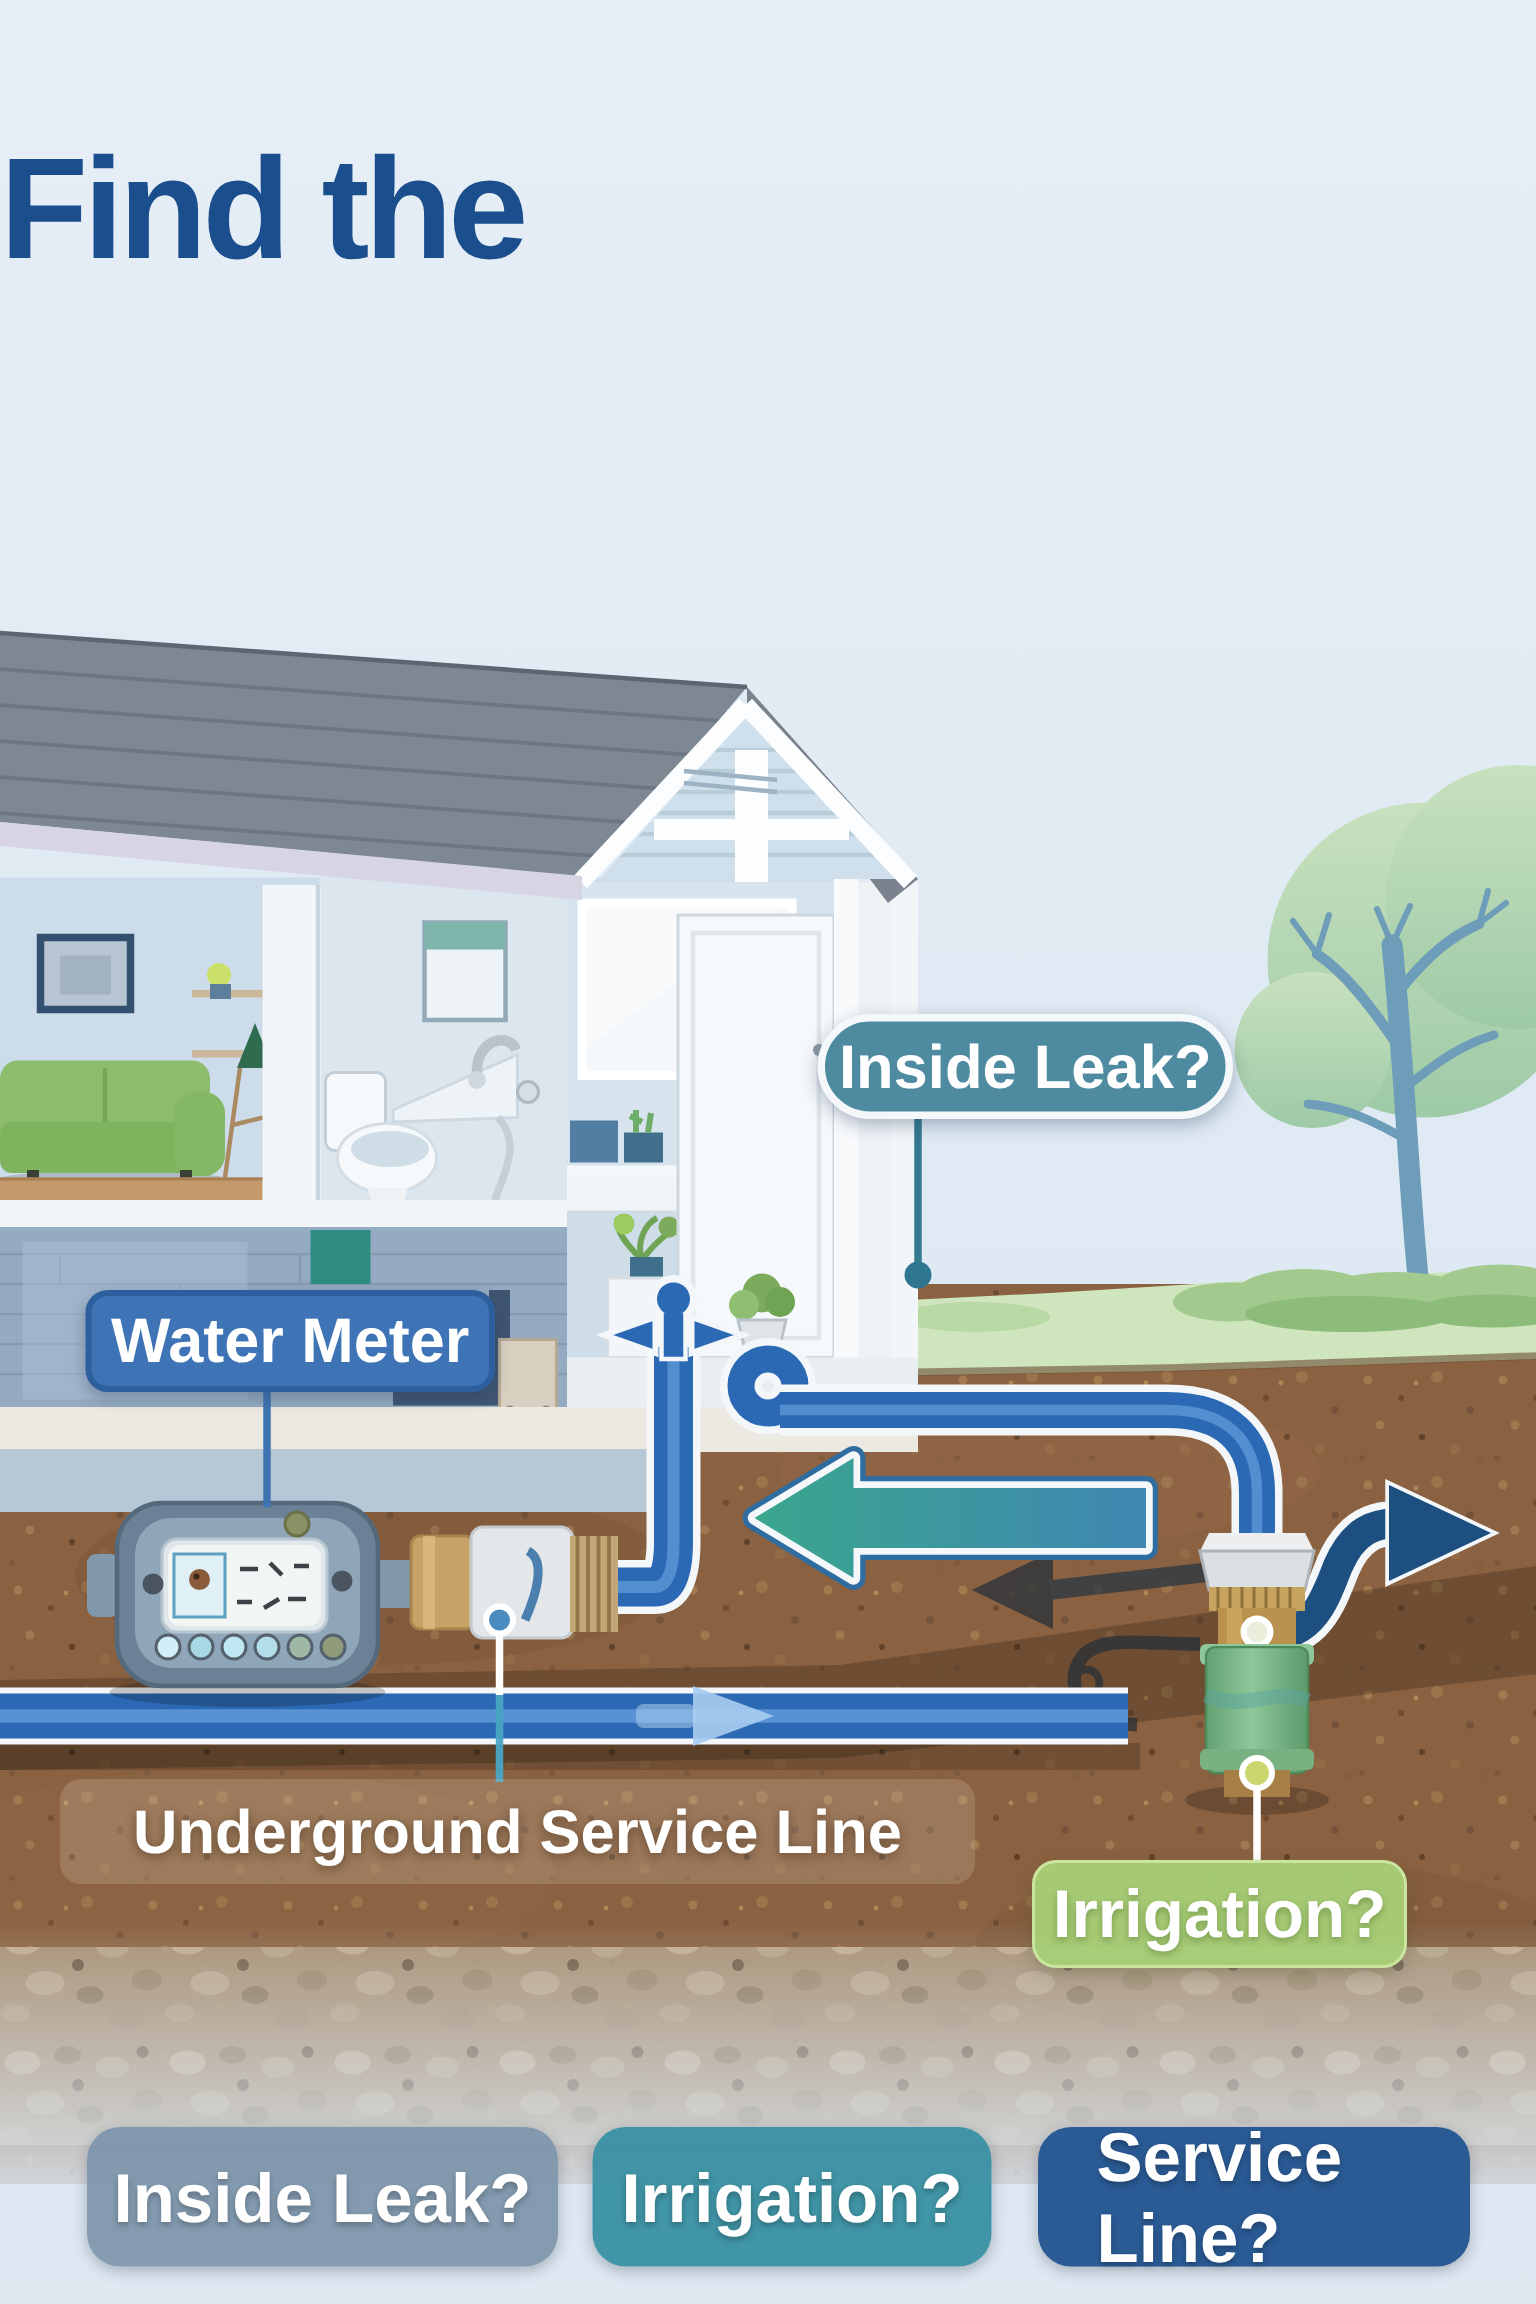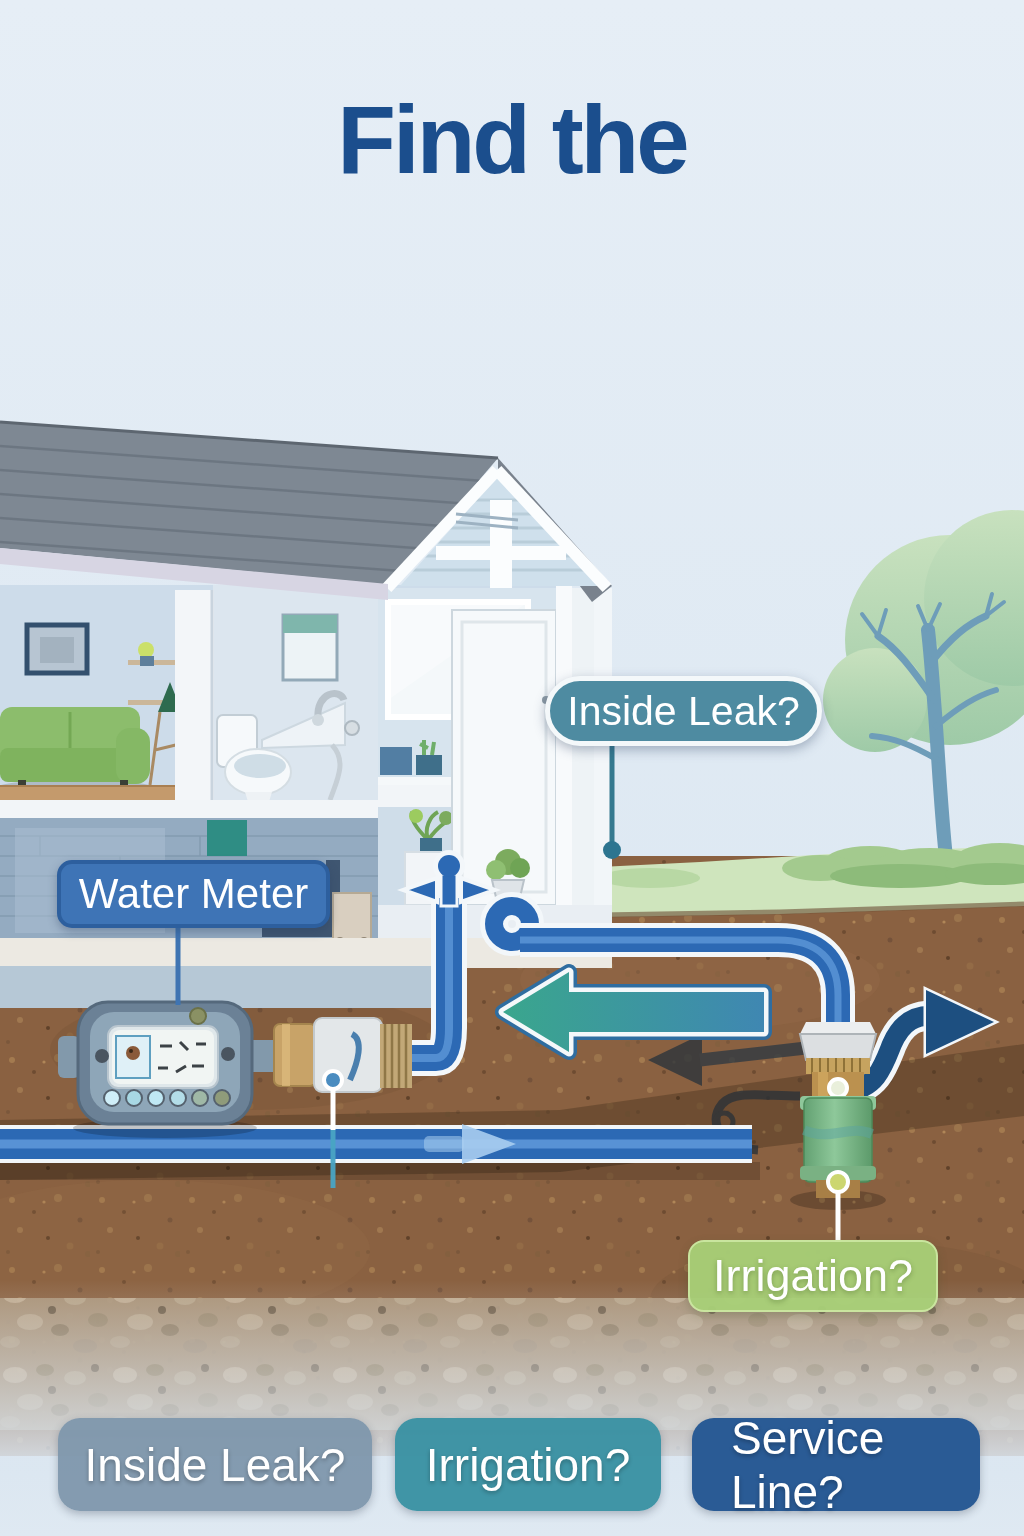--- a/index.html
+++ b/index.html
@@ -1,23 +1,23 @@
 <!DOCTYPE html>
 <html><head>
 <meta charset="utf-8">
 <style>
   html,body{margin:0;padding:0;background:#dfe9f2;}
   #canvas{position:relative;width:1024px;height:1536px;overflow:hidden;
           font-family:"Liberation Sans",sans-serif;background:#e2ebf4;}
   #scene{position:absolute;left:0;top:0;width:1024px;height:1536px;}
   .overlay{position:absolute;z-index:5;}
-  #title{left:0;top:84px;width:1024px;text-align:center;color:#1b4e8d;
+  #title{left:0;top:84px;width:1024px;color:#1b4e8d;
          font-weight:bold;font-size:96px;line-height:1.16;letter-spacing:-3px;}
   .pill{display:flex;align-items:center;justify-content:center;color:#fff;
-        font-weight:normal;box-sizing:border-box;}
+        font-weight:bold;box-sizing:border-box;}
   #wm-label{left:57px;top:860px;width:273px;height:68px;background:#3e74b6;
         border:4px solid #2d5f9e;border-radius:15px;font-size:42px;
         box-shadow:0 4px 10px rgba(40,60,95,.35);}
   #il-label{left:545px;top:676px;width:277px;height:70px;background:#4e8ba1;
         border:5px solid #f4f8fa;border-radius:36px;font-size:41px;
         box-shadow:0 4px 12px rgba(40,60,95,.35);}
   #ug-label{left:40px;top:1186px;width:610px;height:70px;border-radius:14px;
         background:rgba(238,228,212,0.18);font-size:41px;color:#fff;
         text-shadow:0 2px 7px rgba(60,40,20,.55);}
   #ir-label{left:688px;top:1240px;width:250px;height:72px;
@@ -417,20 +417,23 @@
 </div>
 
 <div id="il-label" class="overlay pill">
   <span>Inside Leak?</span>
 </div>
 
 <div id="wm-label" class="overlay pill">
   <span>Water Meter</span>
 </div>
 
+<div id="ug-label" class="overlay pill">
+  <span>Underground Service Line</span>
+</div>
 
 <div id="ir-label" class="overlay pill">
   <span>Irrigation?</span>
 </div>
 
 <div id="btn-inside" class="overlay pill bbtn">
   <span>Inside Leak?</span>
 </div>
 <div id="btn-irrigation" class="overlay pill bbtn">
   <span>Irrigation?</span>

